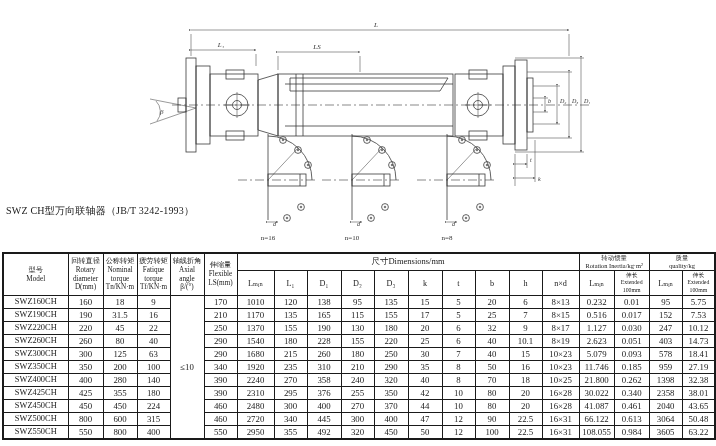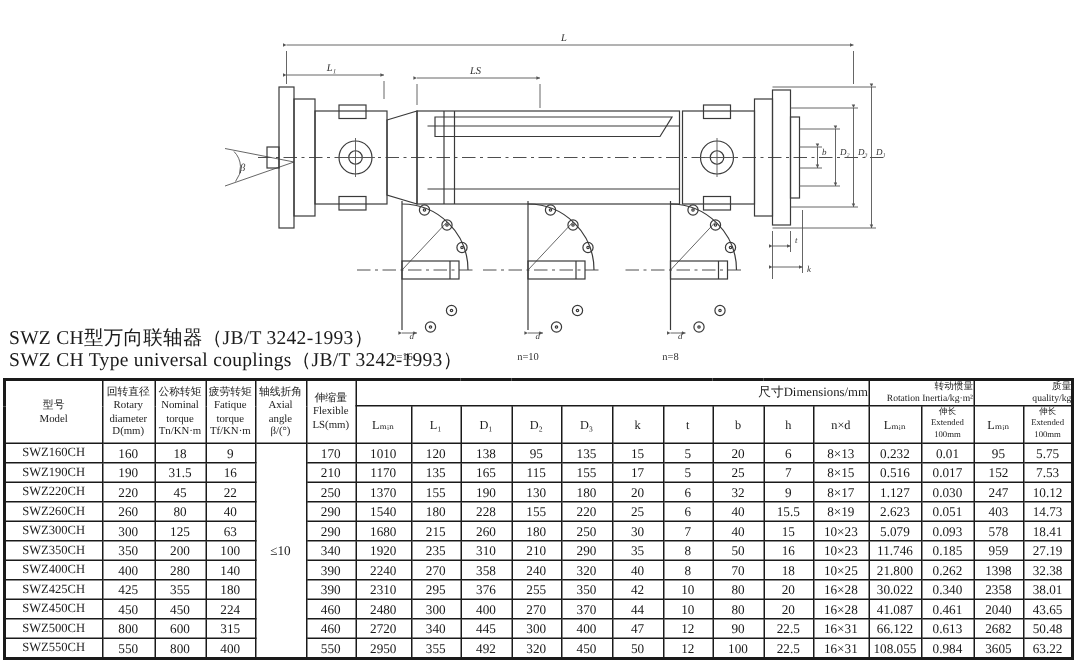--- a/index.html
+++ b/index.html
@@ -7,31 +7,31 @@
         font-family:"Liberation Serif","DejaVu Serif","DejaVu Sans",serif;color:#1a1a1a;}
   
   #drawing{position:absolute;left:0;top:0;width:716px;height:250px;}
   svg line,svg path,svg rect,svg circle,svg polygon{stroke:#3a3a3a;fill:none;stroke-width:.8;}
   svg .cl{stroke-dasharray:9 3 2 3;stroke-width:.6;}
   svg .dim{stroke-width:.6;stroke:#555;}
   svg text{stroke:none;fill:#333;font-family:"Liberation Serif","DejaVu Serif",serif;
            font-size:7px;font-style:italic;}
   svg text.lbl{font-style:normal;font-size:7px;}
   
-  #titles{position:absolute;left:6px;top:217px;line-height:15px;font-size:13px;
+  #titles{position:absolute;left:6px;top:203px;line-height:15px;font-size:10px;
           letter-spacing:.2px;white-space:nowrap;}
   
   #tablewrap{position:absolute;left:2px;top:252px;width:712px;}
   table{border-collapse:collapse;table-layout:fixed;width:712px;}
   th,td{border:1px solid #1a1a1a;text-align:center;vertical-align:middle;
         padding:0;overflow:hidden;font-weight:normal;}
   table{border:2px solid #1a1a1a;}
   th{white-space:pre-line;}
   .lh{font-size:7.2px;line-height:1.22;}
-  .gh{font-size:8.5px;line-height:1.1;text-align:right;}
+  .gh{font-size:8.5px;line-height:1.1;}
   .gh.small{font-size:6.4px;line-height:1.25;}
   tr.hrow1{height:16px;}
   tr.hrow2{height:25px;}
   tr.hrow2 th{font-size:8.2px;}
   tr.hrow2 th.tiny{font-size:5.8px;line-height:1.25;}
   tbody td{height:12px;font-size:8.8px;line-height:12px;white-space:nowrap;}
   tbody td.model{font-size:8.4px;margin-top:28px;}
 </style>
 </head>
 <body>
@@ -174,21 +174,20 @@
     </g>
     <g>
       <use href="#fd" transform="translate(447,180)"></use>
       <text x="452" y="226" style="font-size:6px">d</text>
       <text class="lbl" x="447" y="240" text-anchor="middle">n=8</text>
     </g>
   </svg>
 
   <div id="titles">
     <div>SWZ CH型万向联轴器（JB/T 3242-1993）</div>
-    <div>SWZ CH Type universal couplings（JB/T 3242-1993）</div>
   </div>
 
   <div id="tablewrap">
     <table>
       <colgroup>
         <col style="width:65px">
           <col style="width:35px">
           <col style="width:34px">
           <col style="width:33px">
         <col style="width:34px">
@@ -329,21 +328,21 @@
             <td>40</td>
             <td>290</td>
             <td>1540</td>
             <td>180</td>
             <td>228</td>
             <td>155</td>
             <td>220</td>
             <td>25</td>
             <td>6</td>
             <td>40</td>
-            <td>15.5</td>
+            <td>10.1</td>
             <td>8×19</td>
             <td>2.623</td>
             <td>0.051</td>
             <td>403</td>
             <td>14.73</td>
           </tr>
           <tr>
             <td class="model">SWZ300CH</td>
             <td>300</td>
             <td>125</td>
@@ -459,21 +458,21 @@
             <td>445</td>
             <td>300</td>
             <td>400</td>
             <td>47</td>
             <td>12</td>
             <td>90</td>
             <td>22.5</td>
             <td>16×31</td>
             <td>66.122</td>
             <td>0.613</td>
-            <td>2682</td>
+            <td>3064</td>
             <td>50.48</td>
           </tr>
           <tr>
             <td class="model">SWZ550CH</td>
             <td>550</td>
             <td>800</td>
             <td>400</td>
             <td>550</td>
             <td>2950</td>
             <td>355</td>

